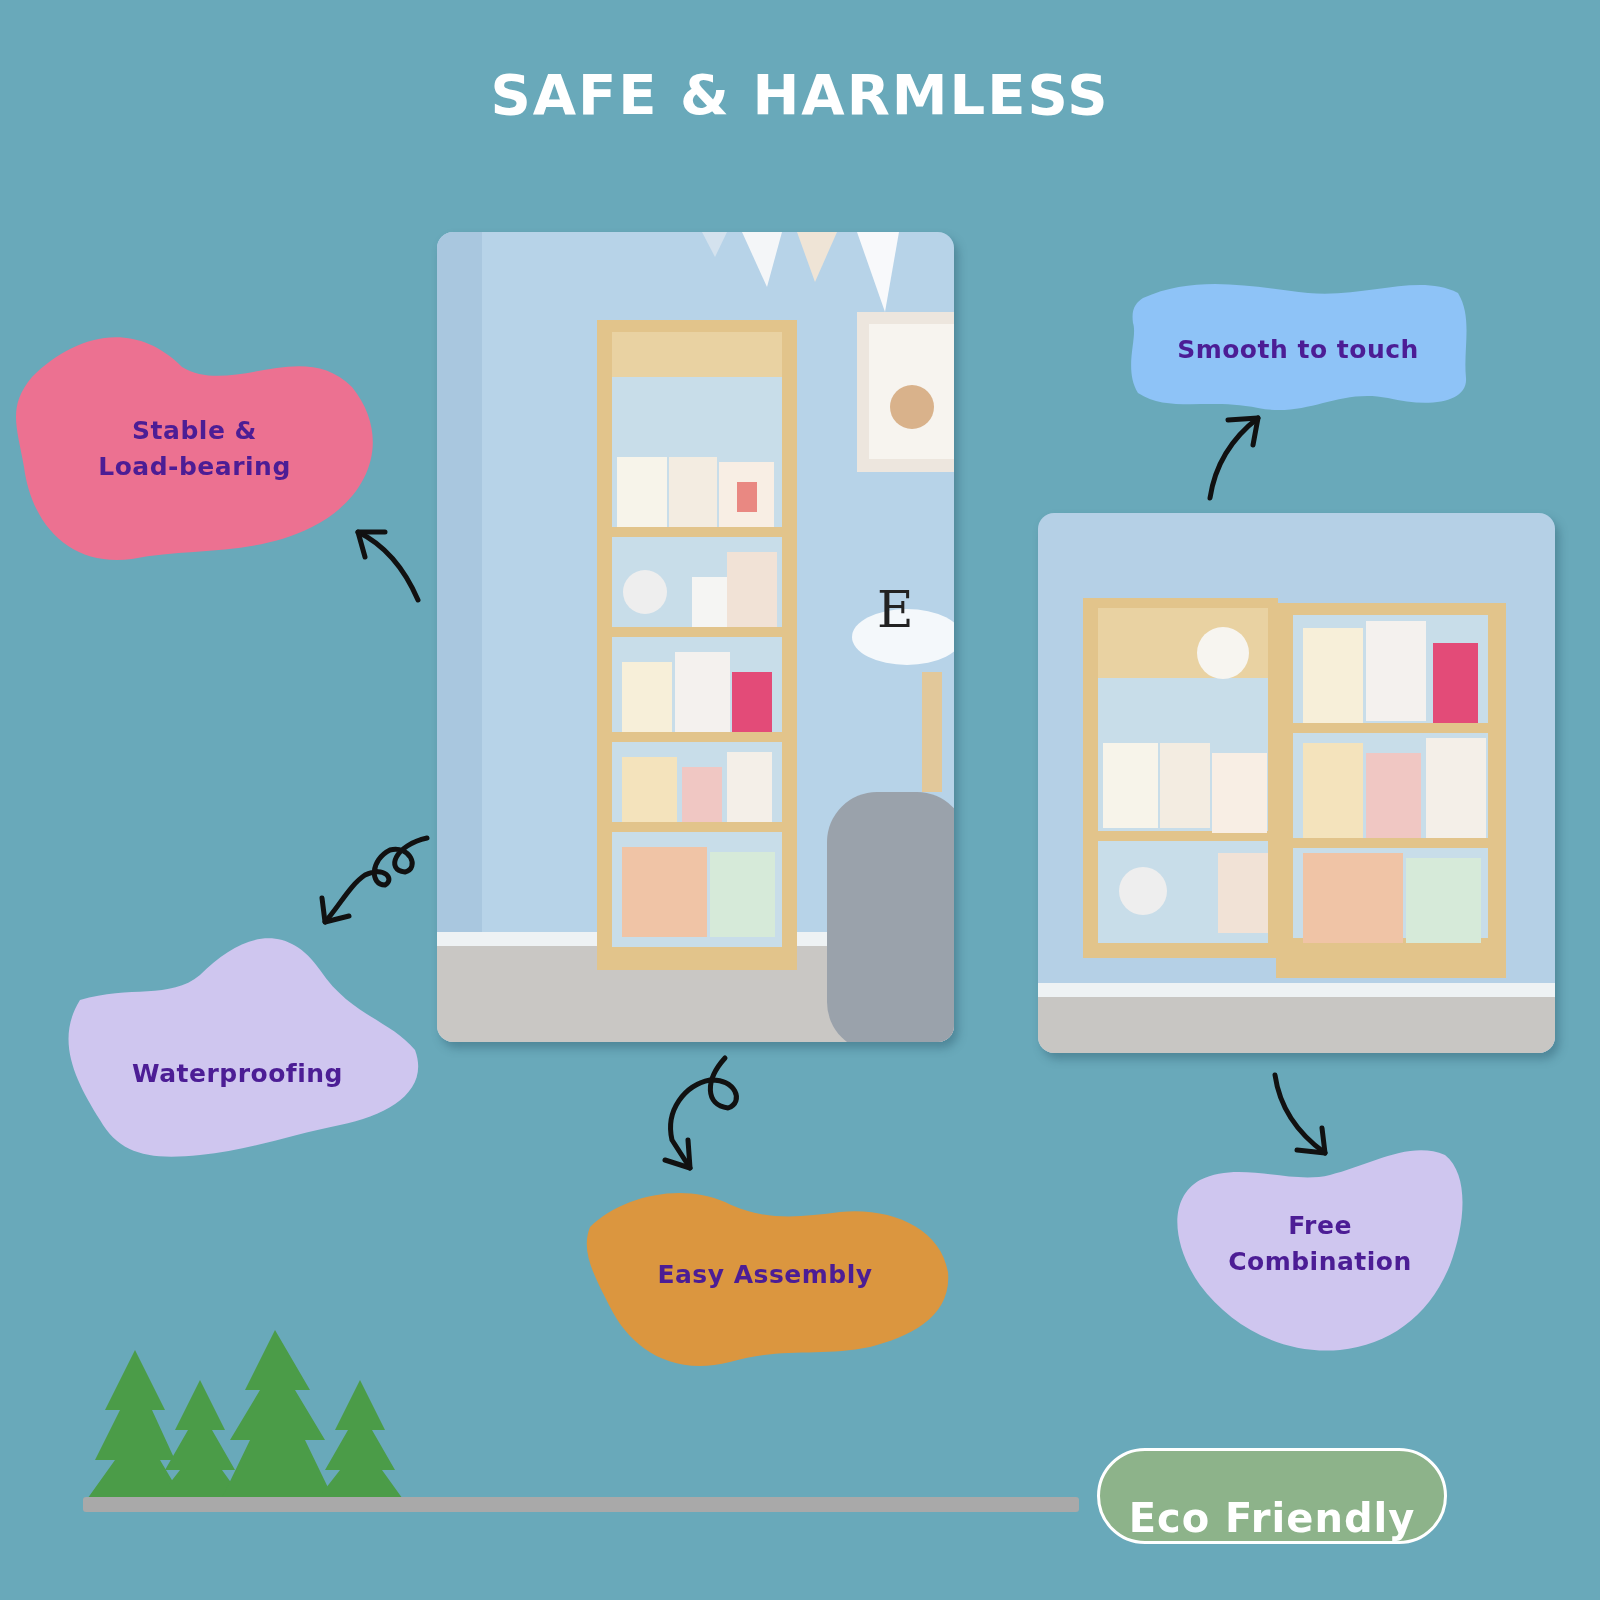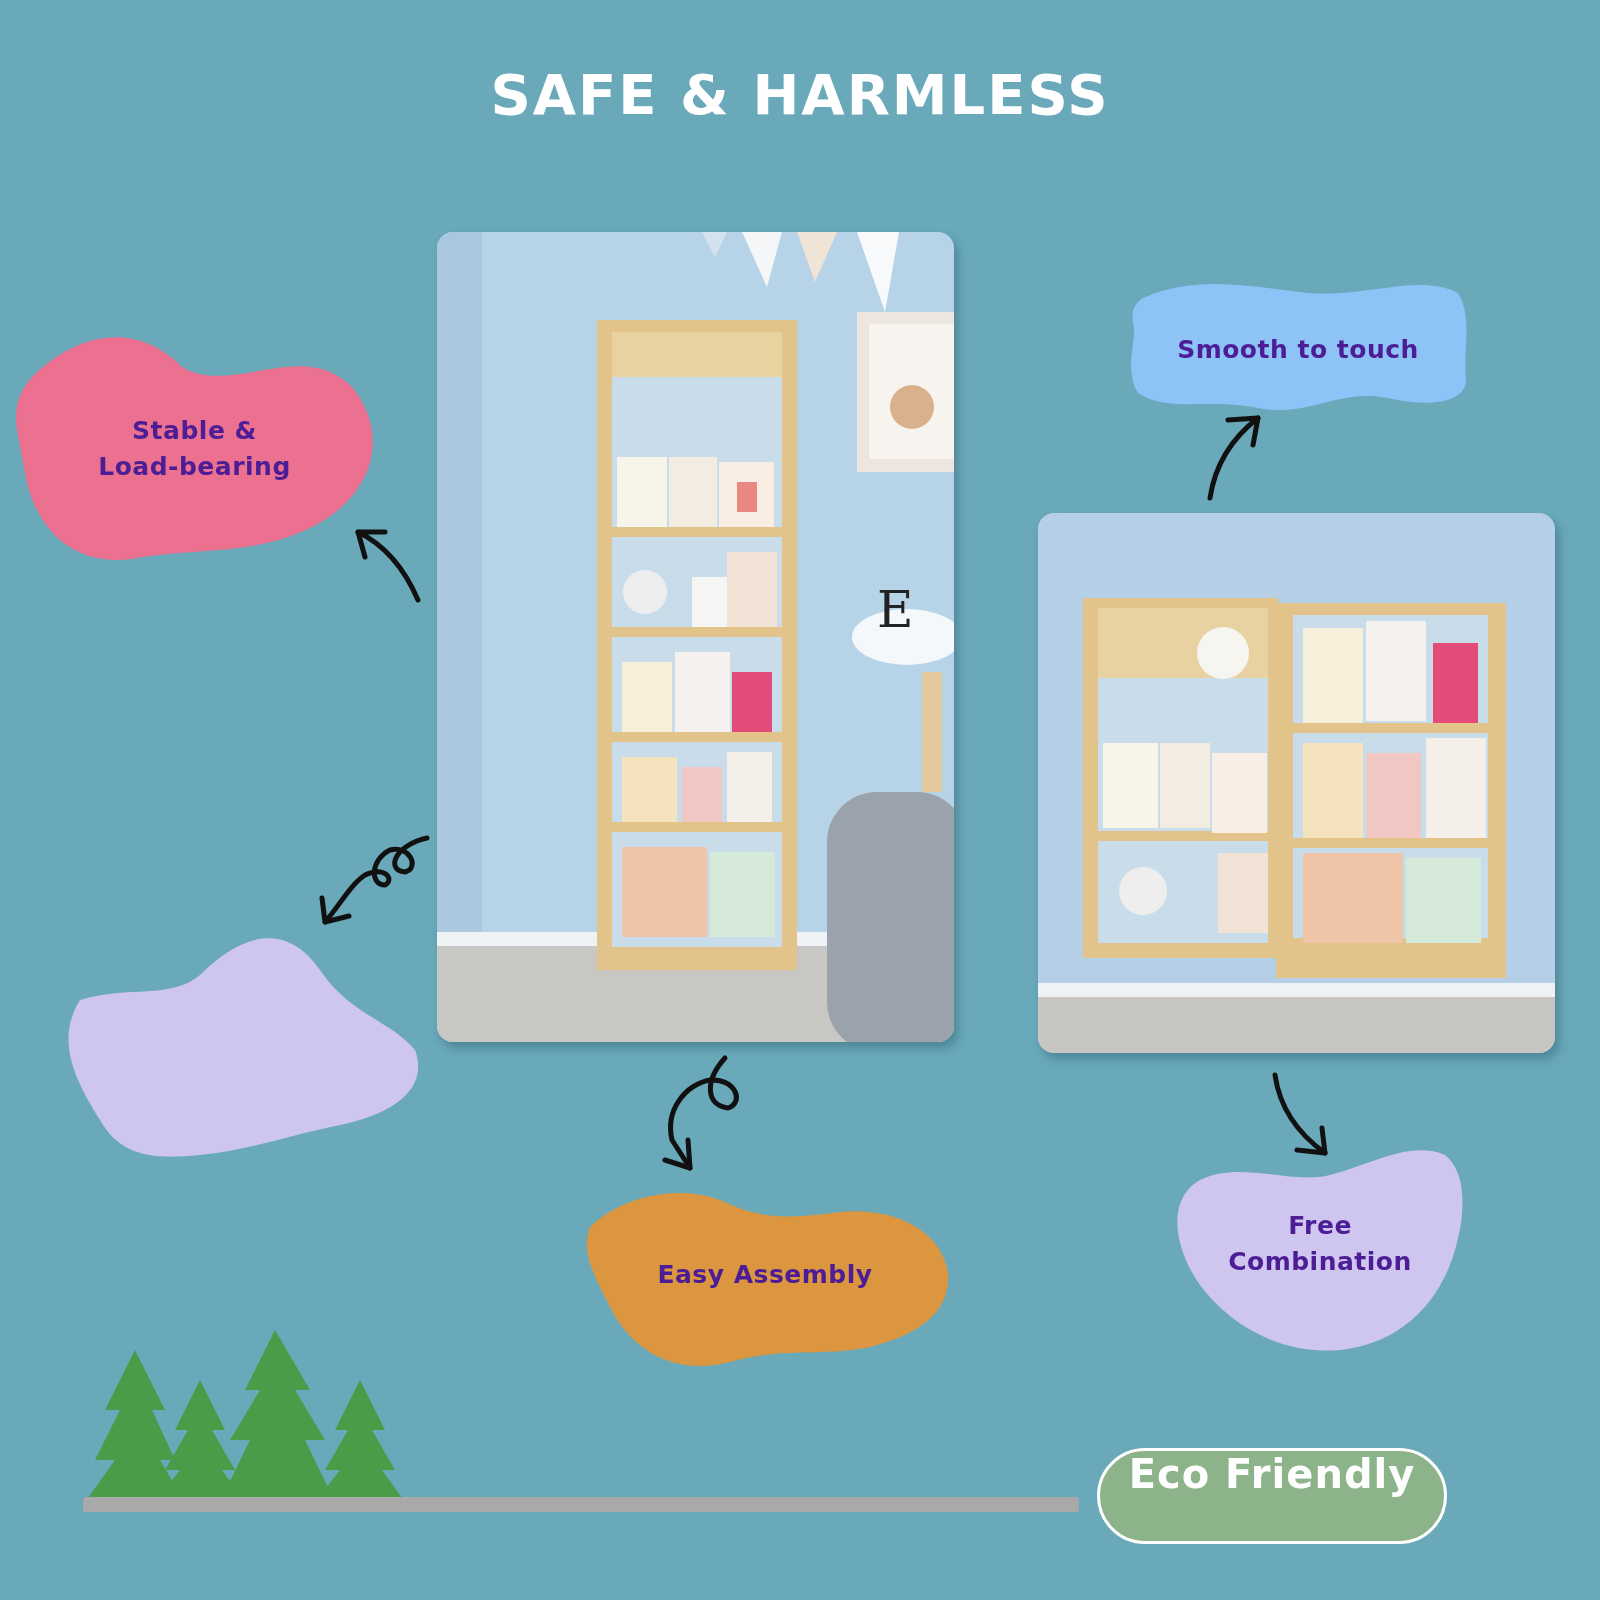--- a/index.html
+++ b/index.html
@@ -22,21 +22,21 @@
     color: #4c1d95; font-weight: bold; font-size: 25px; line-height: 36px;
     letter-spacing: 0.5px;
   }
   .photo {
     position: absolute; border-radius: 16px; overflow: hidden;
     box-shadow: 4px 6px 10px rgba(30,70,90,0.35);
   }
   .eco {
     left: 1097px; top: 1448px; width: 350px; height: 96px;
     border: 3px solid #ffffff; border-radius: 50px; background: #8db38a;
-    box-sizing: border-box; display: flex; align-items: flex-start; justify-content: center;
+    box-sizing: border-box; display: flex; align-items: flex-end; justify-content: center;
     color: #fff; font-weight: bold; font-size: 40px; letter-spacing: 1px;
   }
   .ground { left: 83px; top: 1497px; width: 996px; height: 15px; background: #a9a9a9; border-radius: 3px; }
 </style>
 </head>
 <body>
 
 <div class="abs title">SAFE &amp; HARMLESS</div>
 
 <div class="photo" style="left:437px; top:232px; width:517px; height:810px;">
@@ -141,20 +141,23 @@
   </svg>
   <div class="blob-text" style="top:54px;">
     <div>Smooth to touch</div>
   </div>
 </div>
 
 <div class="blob-wrap" style="left:50px; top:930px; width:375px; height:235px;">
   <svg width="375" height="235" viewBox="0 0 375 235">
     <path d="M 30 70 C 80 55 120 70 150 45 C 190 5 235 -10 270 40 C 300 85 340 90 365 120 C 380 160 340 185 290 195 C 240 205 200 220 150 225 C 100 230 70 225 50 190 C 25 150 5 110 30 70 Z" fill="#cfc6ef"></path>
   </svg>
+  <div class="blob-text" style="top:126px;">
+    <div>Waterproofing</div>
+  </div>
 </div>
 
 <div class="blob-wrap" style="left:580px; top:1187px; width:370px; height:190px;">
   <svg width="370" height="190" viewBox="0 0 370 190">
     <path d="M 10 40 C 40 10 100 -5 145 15 C 185 35 220 30 260 25 C 310 20 360 40 368 85 C 372 130 330 150 290 160 C 240 170 200 160 150 175 C 90 190 50 160 30 120 C 15 90 0 65 10 40 Z" fill="#db963f"></path>
   </svg>
   <div class="blob-text" style="top:70px;">
     <div>Easy Assembly</div>
   </div>
 </div>

